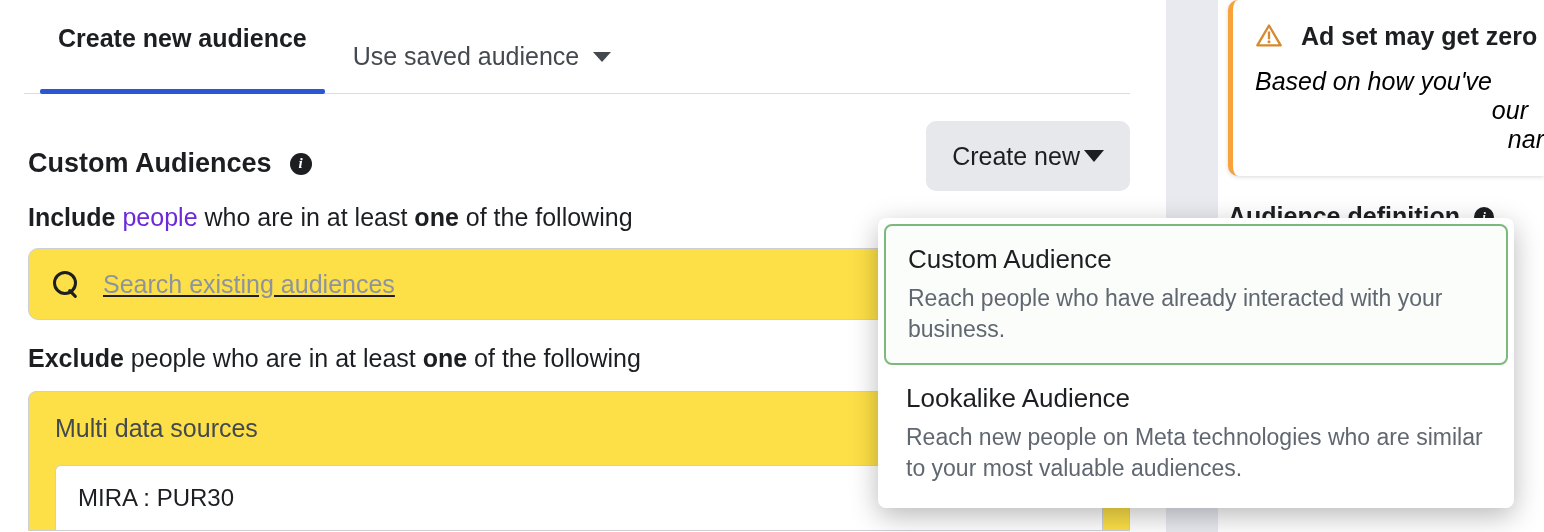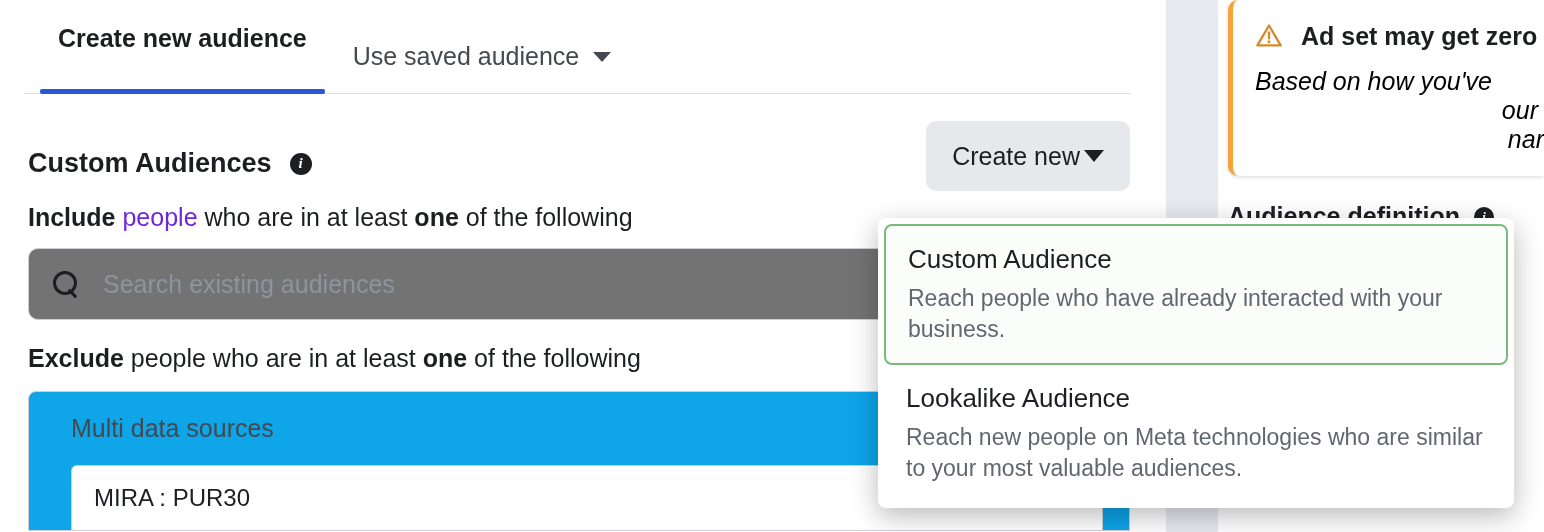--- a/index.html
+++ b/index.html
@@ -19,31 +19,31 @@
 
   
   .section-title { display:flex; align-items:center; gap:18px; padding:54px 0 0 4px;}
   .section-title h2 { font-size:27px; font-weight:700;}
   .info-icon { width:22px; height:22px; border-radius:50%; background:#1c1e21; color:#fff; display:flex; align-items:center; justify-content:center; font-size:15px; font-weight:700; font-style:italic; font-family: Georgia, serif;}
 
   .include-line, .exclude-line { font-size:25px; padding:24px 0 0 4px; }
   .include-line b, .exclude-line b { font-weight:700;}
   .include-line a { color:#6d28d9; text-decoration:none; cursor:pointer;}
 
-  .search-box { margin:16px 36px 0 4px; border:1px solid #ccd0d5; border-radius:10px; height:72px; display:flex; align-items:center; padding:0 24px; gap:24px; background:#737373;}
+  .search-box { margin:16px 36px 0 4px; border:1px solid #ccd0d5; border-radius:10px; height:72px; display:flex; align-items:center; padding:0 24px; gap:24px; background:#fde047;text-decoration:underline;}
   .search-box input { border:none; outline:none; font-size:25px; flex:1; color:#1c1e21; background:transparent;}
   .search-box input::placeholder{ color:#8d949e;}
   .mag { width:26px; height:26px; position:relative;}
   .mag::before { content:""; position:absolute; width:18px; height:18px; border:3px solid #1c1e21; border-radius:50%; left:0; top:0;}
   .mag::after { content:""; position:absolute; width:3px; height:11px; background:#1c1e21; transform:rotate(-45deg); left:18px; top:17px; border-radius:2px;}
 
   .create-new-btn { position:absolute; right:36px; top:121px; height:70px; padding:0 26px; background:#e6e8eb; border-radius:10px; display:flex; align-items:center; gap:4px; font-size:25px; font-weight:400; color:#1c1e21; cursor:pointer;}
   .caret-down { width:0; height:0; border-left:10px solid transparent; border-right:10px solid transparent; border-top:12px solid #1c1e21;}
 
-  .exclude-box { margin:18px 36px 0 4px; border:1px solid #ccd0d5; border-radius:8px 8px 0 0; background:#0ea5e9; padding:22px 26px 0 42px;}
+  .exclude-box { margin:18px 36px 0 4px; border:1px solid #ccd0d5; border-radius:8px 8px 0 0; background:#fde047; padding:22px 26px 0 26px;}
   .exclude-box h3 { font-size:25px; font-weight:400; color:#444950; margin-bottom:22px;}
   .chip-row { background:#fff; border:1px solid #ccd0d5; border-radius:6px 6px 0 0; border-bottom:none; padding:18px 22px; font-size:24px; }
 
   
   .dropdown { position:absolute; top:218px; left:878px; width:636px; background:#fff; border-radius:8px; box-shadow:0 8px 28px rgba(0,0,0,0.28); padding:6px; z-index:50;}
   .dd-item { padding:18px 22px; border-radius:8px; cursor:pointer;}
   .dd-item.sel { border:2px solid #7cb97c; background:#fbfdfb;}
   .dd-title { font-size:26px; font-weight:400; color:#1c1e21; margin-bottom:8px;}
   .dd-desc { font-size:23px; color:#606770; line-height:1.35;}
 
@@ -137,21 +137,21 @@
             <svg viewBox="0 0 24 24">
                 <path fill="none" stroke="#d68a2e" stroke-width="2" stroke-linejoin="round" d="M12 3 L22 20 H2 Z"></path>
                 <line x1="12" y1="9" x2="12" y2="14" stroke="#d68a2e" stroke-width="2" stroke-linecap="round"></line>
                 <circle cx="12" cy="17" r="1.3" fill="#d68a2e"></circle>
               </svg>
           </span>
           <span>Ad set may get zero</span>
         </div>
         <div class="warn-body">
           <div>Based on how you've</div>
-          <div style="text-align:right; padding-right:6px;">our</div>
+          <div style="text-align:right; padding-right:16px;">our</div>
           <div style="text-align:right;">nar</div>
         </div>
       </div>
 
       <div class="aud-def">
         <span>Audience definition</span>
         <span class="info-icon">i</span>
       </div>
     </div>
   </div>

